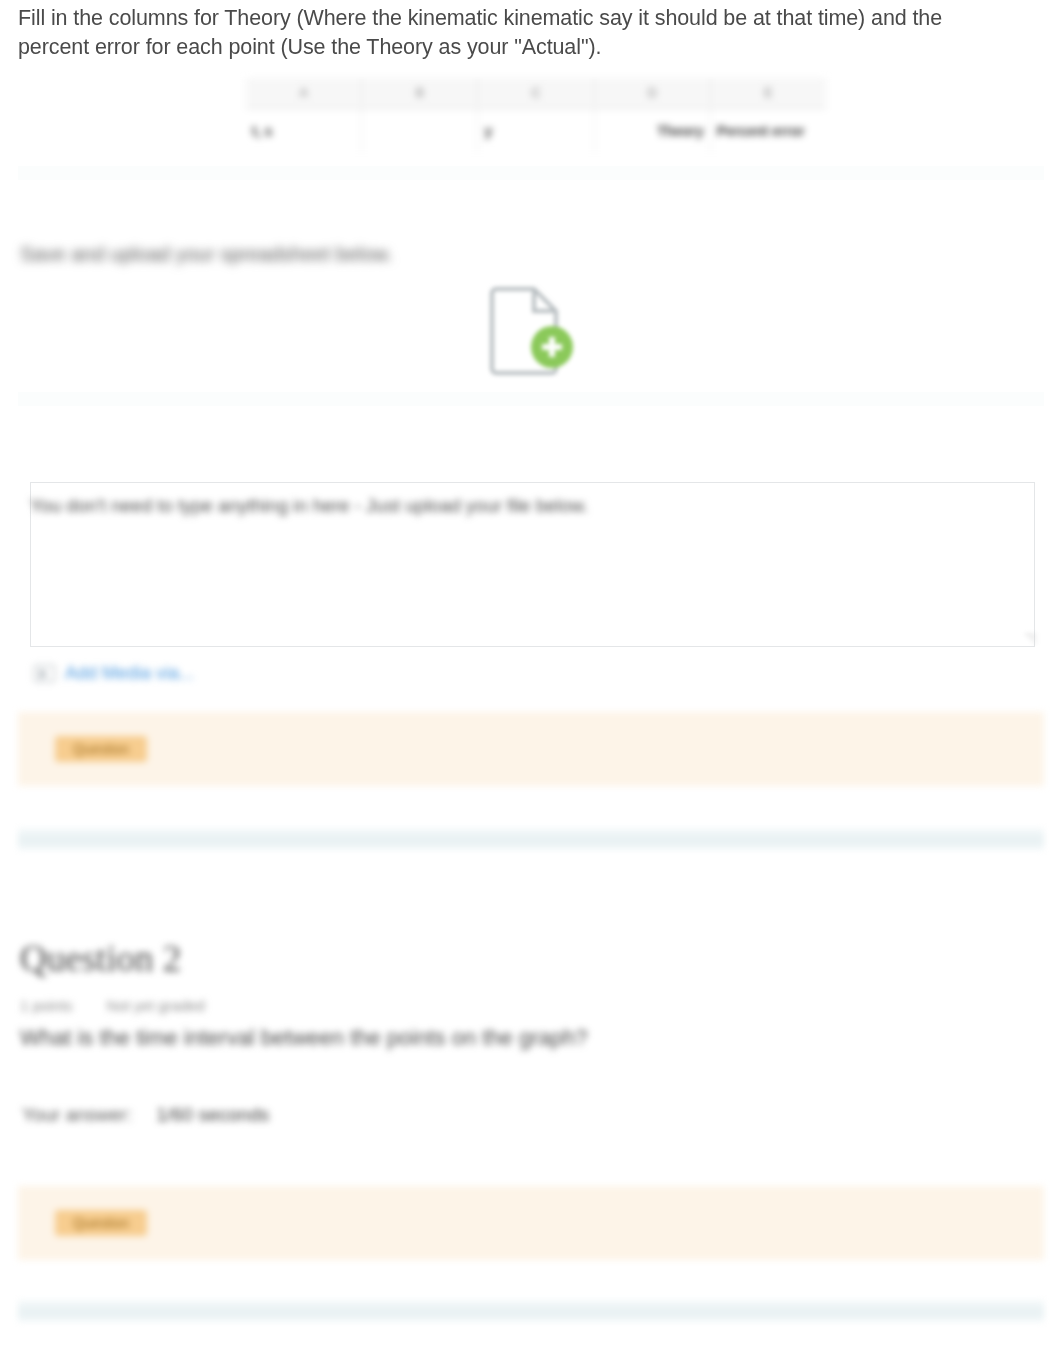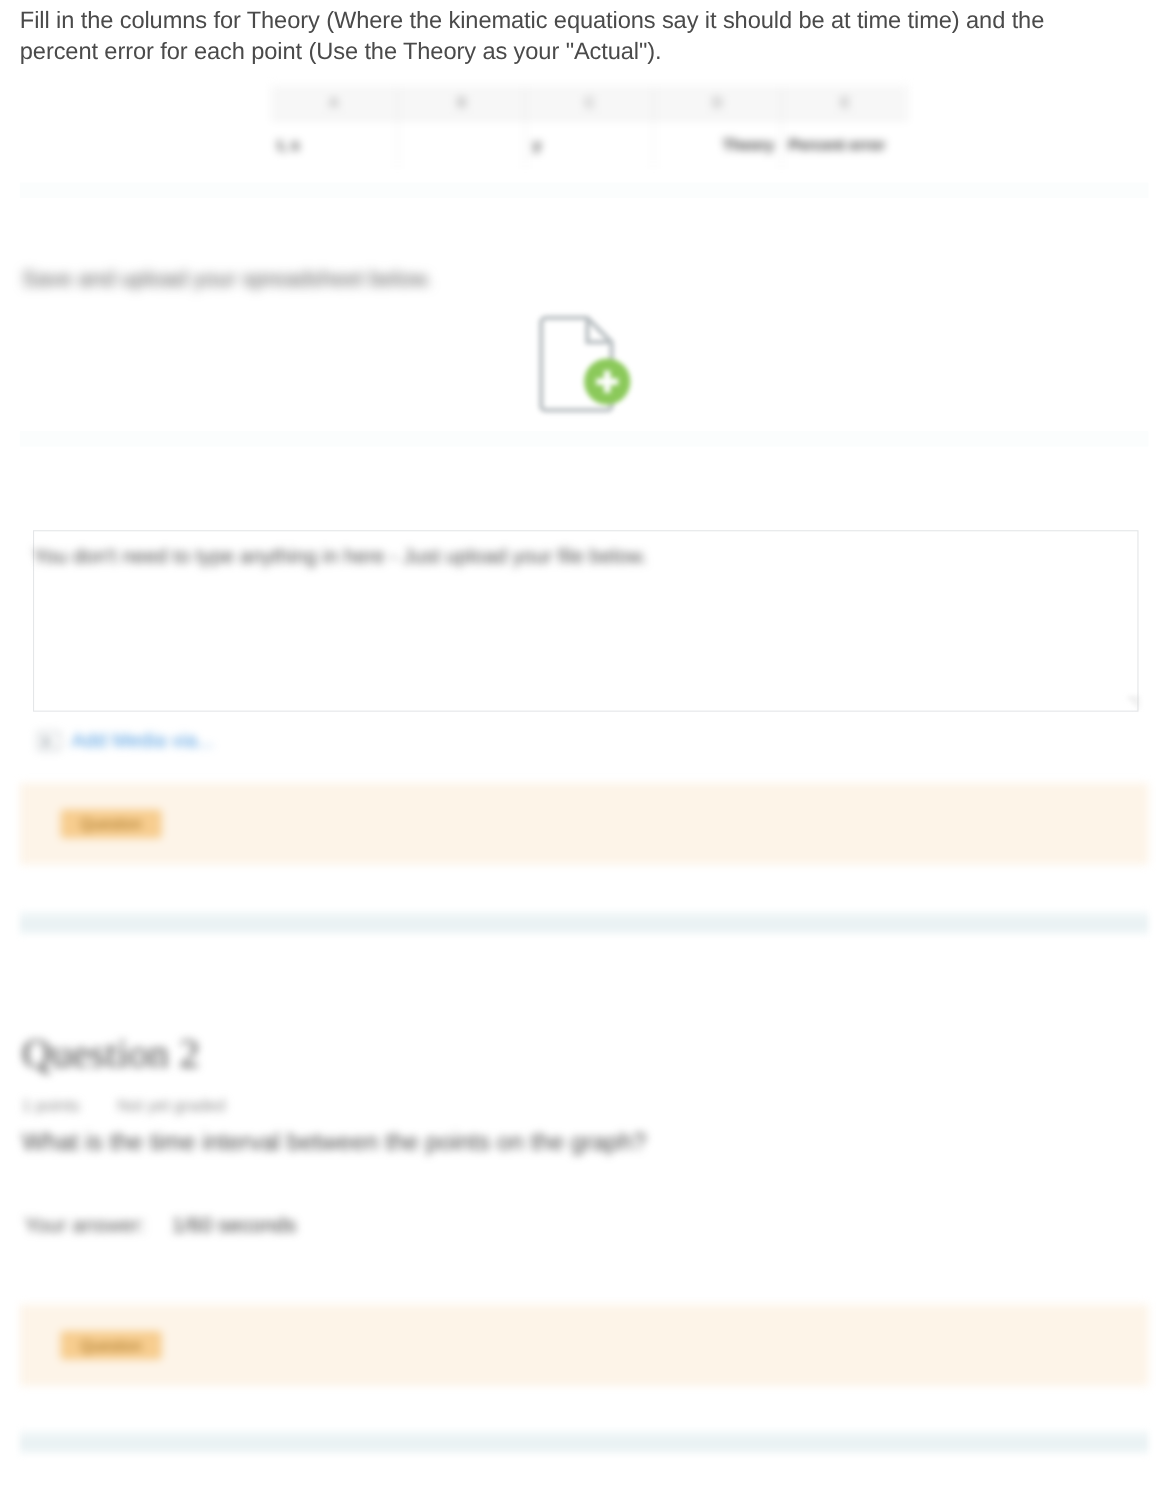--- a/index.html
+++ b/index.html
@@ -262,21 +262,21 @@
     font-size: 19px;
     line-height: 26px;
     color: #5a5a5a;
     white-space: nowrap;
   }
   .q-answer .val { color: #3d3d3d; }
 </style>
 </head>
 <body>
 
-<div class="prompt">Fill in the columns for Theory (Where the kinematic equations say it should be at time time) and the percent error for each point (Use the Theory as your "Actual").</div>
+<div class="prompt">Fill in the columns for Theory (Where the kinematic kinematic say it should be at that time) and the percent error for each point (Use the Theory as your "Actual").</div>
 
 <div class="sheet-wrap blur-3">
   <div class="sheet">
     <div class="sheet-colhead">
       <div>A</div>
       <div>B</div>
       <div>C</div>
       <div>D</div>
       <div>E</div>
     </div>

